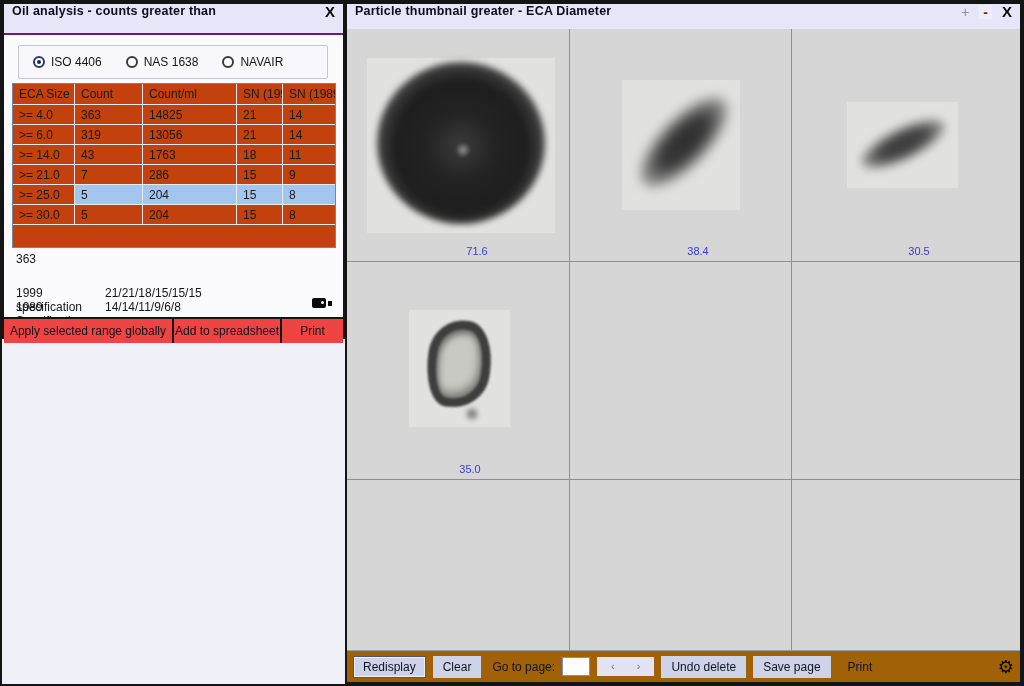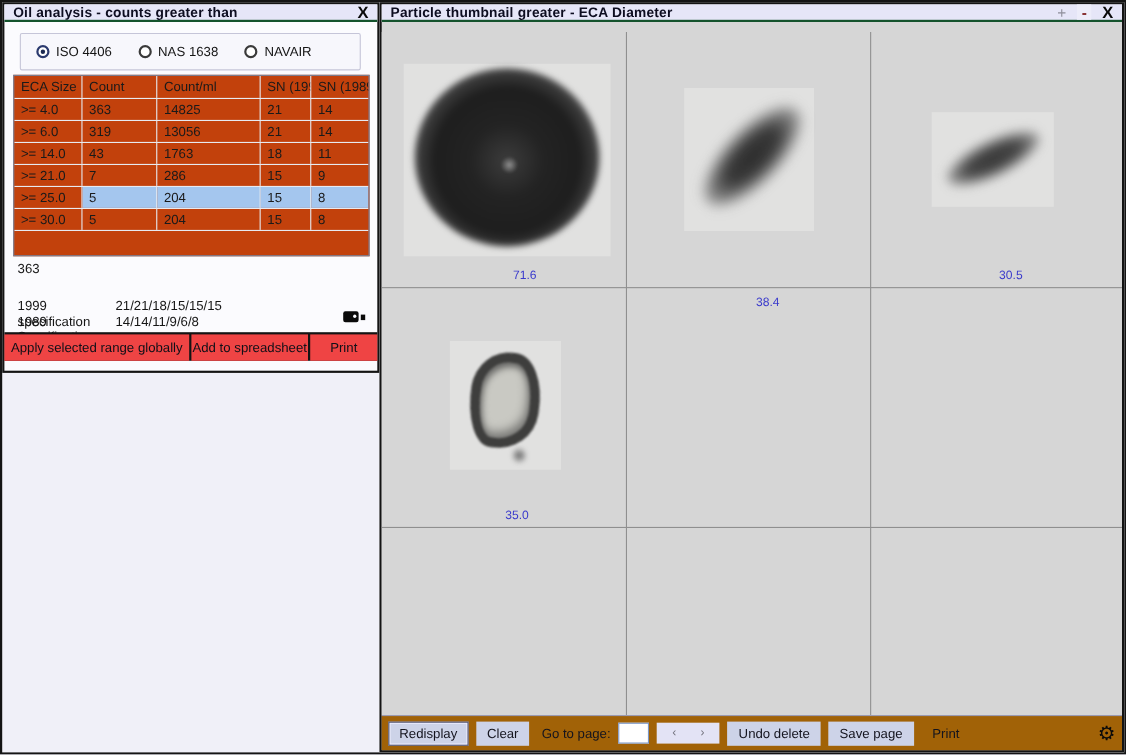--- a/index.html
+++ b/index.html
@@ -1,22 +1,22 @@
 <!DOCTYPE html>
 <html><head>
 <meta charset="utf-8">
 <style>
   * { margin:0; padding:0; box-sizing:border-box; }
   html,body { width:1024px; height:686px; overflow:hidden; }
   body { font-family:"Liberation Sans", sans-serif; background:#f0f0f8; position:relative; }
   .page { position:absolute; inset:0; border:2px solid #141414; background:#f0f0f8; }
 
   
-  .titlebar { height:16px; background:#e6e6f8; display:flex; align-items:center;
-              padding:0 8px; border-bottom:2px solid #14532d; }
+  .titlebar { height:31px; background:#e6e6f8; display:flex; align-items:flex-start;
+              padding:0 8px; border-bottom:2px solid #701a75; }
   .titlebar .title { font-size:12.5px; font-weight:bold; color:#0d0d20; letter-spacing:.2px; }
 
   
   .oil-window { position:absolute; left:0; top:0; width:343px; height:337px;
                 background:#fbfbfe; border:2px solid #141414; }
   .oil-window .titlebar { justify-content:space-between; }
   .close-x { font-size:15px; font-weight:bold; color:#0a0a0a; cursor:default; line-height:1; }
   .oil-content { position:relative; height:calc(100% - 25px); }
 
   .groupbox { position:absolute; left:14px; top:10px; width:310px; height:34px;
@@ -100,21 +100,21 @@
   .p-rock { position:absolute; left:18px; top:10px; width:64px; height:88px;
     border:9px solid rgba(42,42,42,.88);
     border-radius:55% 45% 60% 40% / 42% 58% 42% 62%;
     background:#c9c9c3; transform:rotate(9deg); filter:blur(1.2px);
     box-shadow:inset 2px 4px 6px rgba(55,55,55,.65), inset -3px -5px 9px rgba(60,60,60,.55); }
   .p-rock-sat { position:absolute; left:56px; top:96px; width:14px; height:16px; border-radius:50%;
     background:radial-gradient(circle, rgba(70,70,70,.8), rgba(120,120,120,0) 75%); filter:blur(2px); }
 
   .thumb-label { position:absolute; transform:translateX(-50%); font-size:11px; color:#3a3acc; }
   .tl1 { left:130px; top:216px; }
-  .tl2 { left:351px; top:216px;margin-top:24px; }
+  .tl2 { left:351px; top:216px; }
   .tl3 { left:572px; top:216px; }
   .tl4 { left:123px; top:434px; }
 
   .toolbar { position:absolute; left:0; right:0; bottom:0; height:32px; background:#a16207;
              border-top:1px solid #9a9ab2; display:flex; align-items:center; gap:7px;
              padding:0 6px; font-size:12px; color:#14141e; }
   .tb-btn { border:none; background:#cdd3e8; font-family:inherit; font-size:12px; color:#14141e;
             padding:4px 10px; cursor:default; }
   .tb-btn.primary { border:1px solid #54546e; box-shadow:inset 0 0 0 1px #eef; padding:3px 9px; }
   .tb-btn.flat { background:transparent; }

